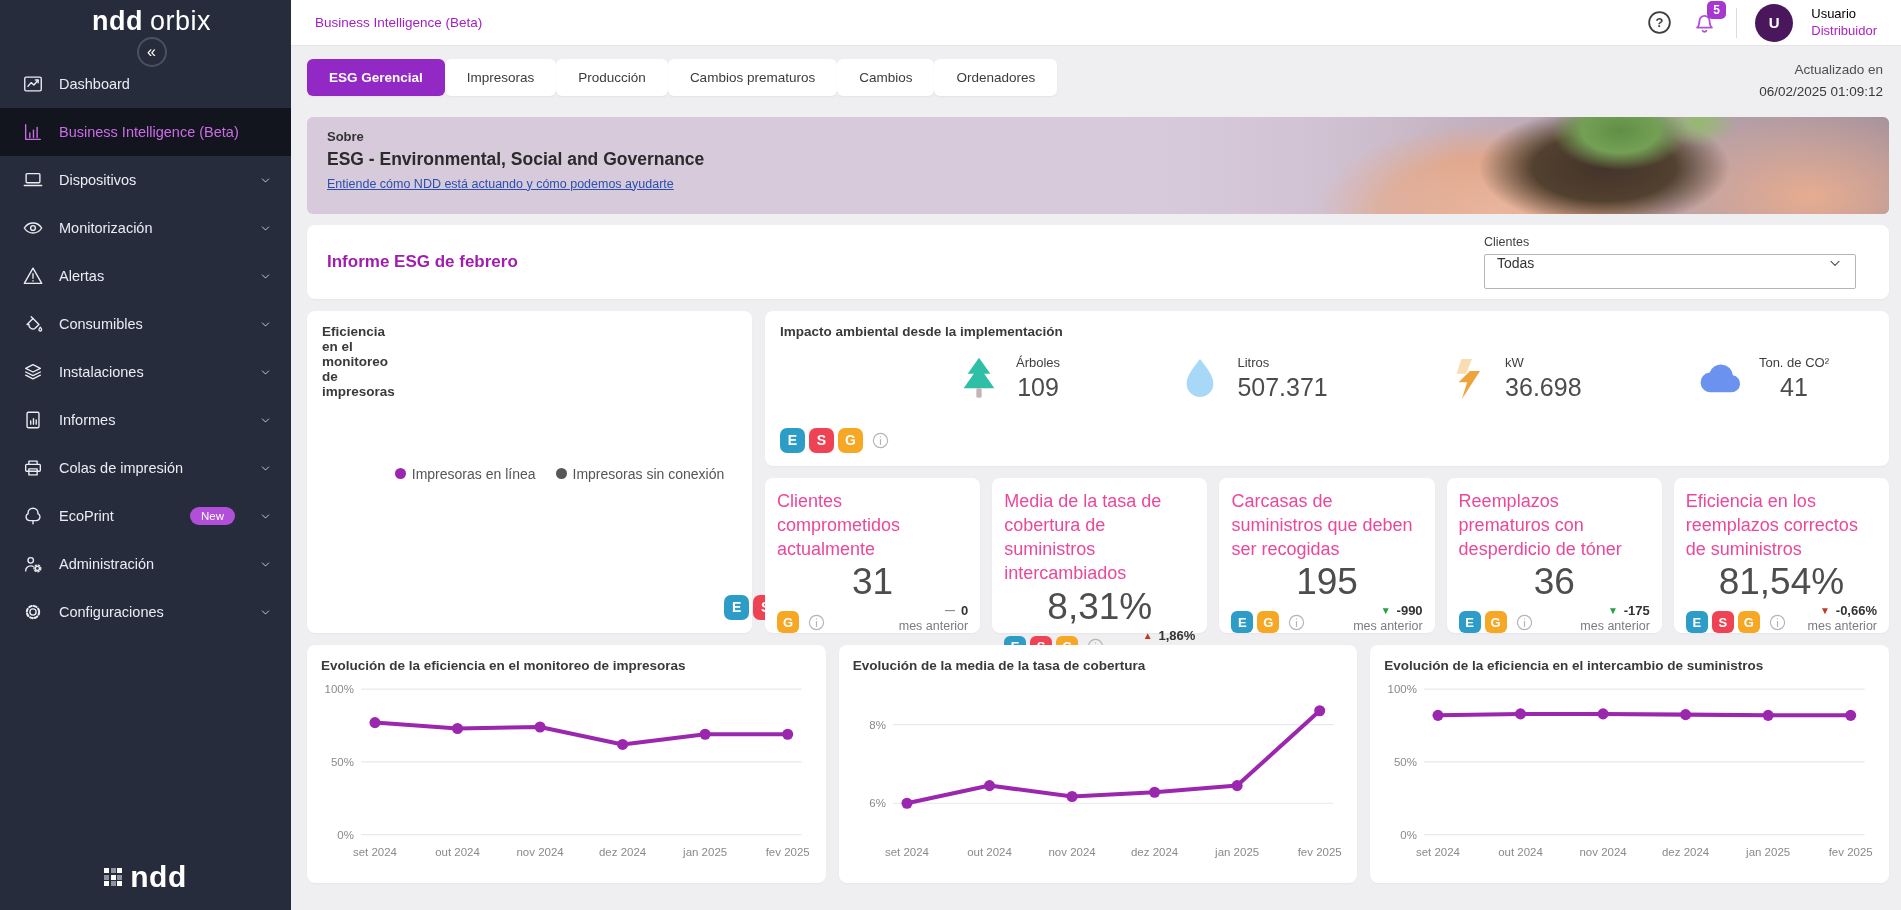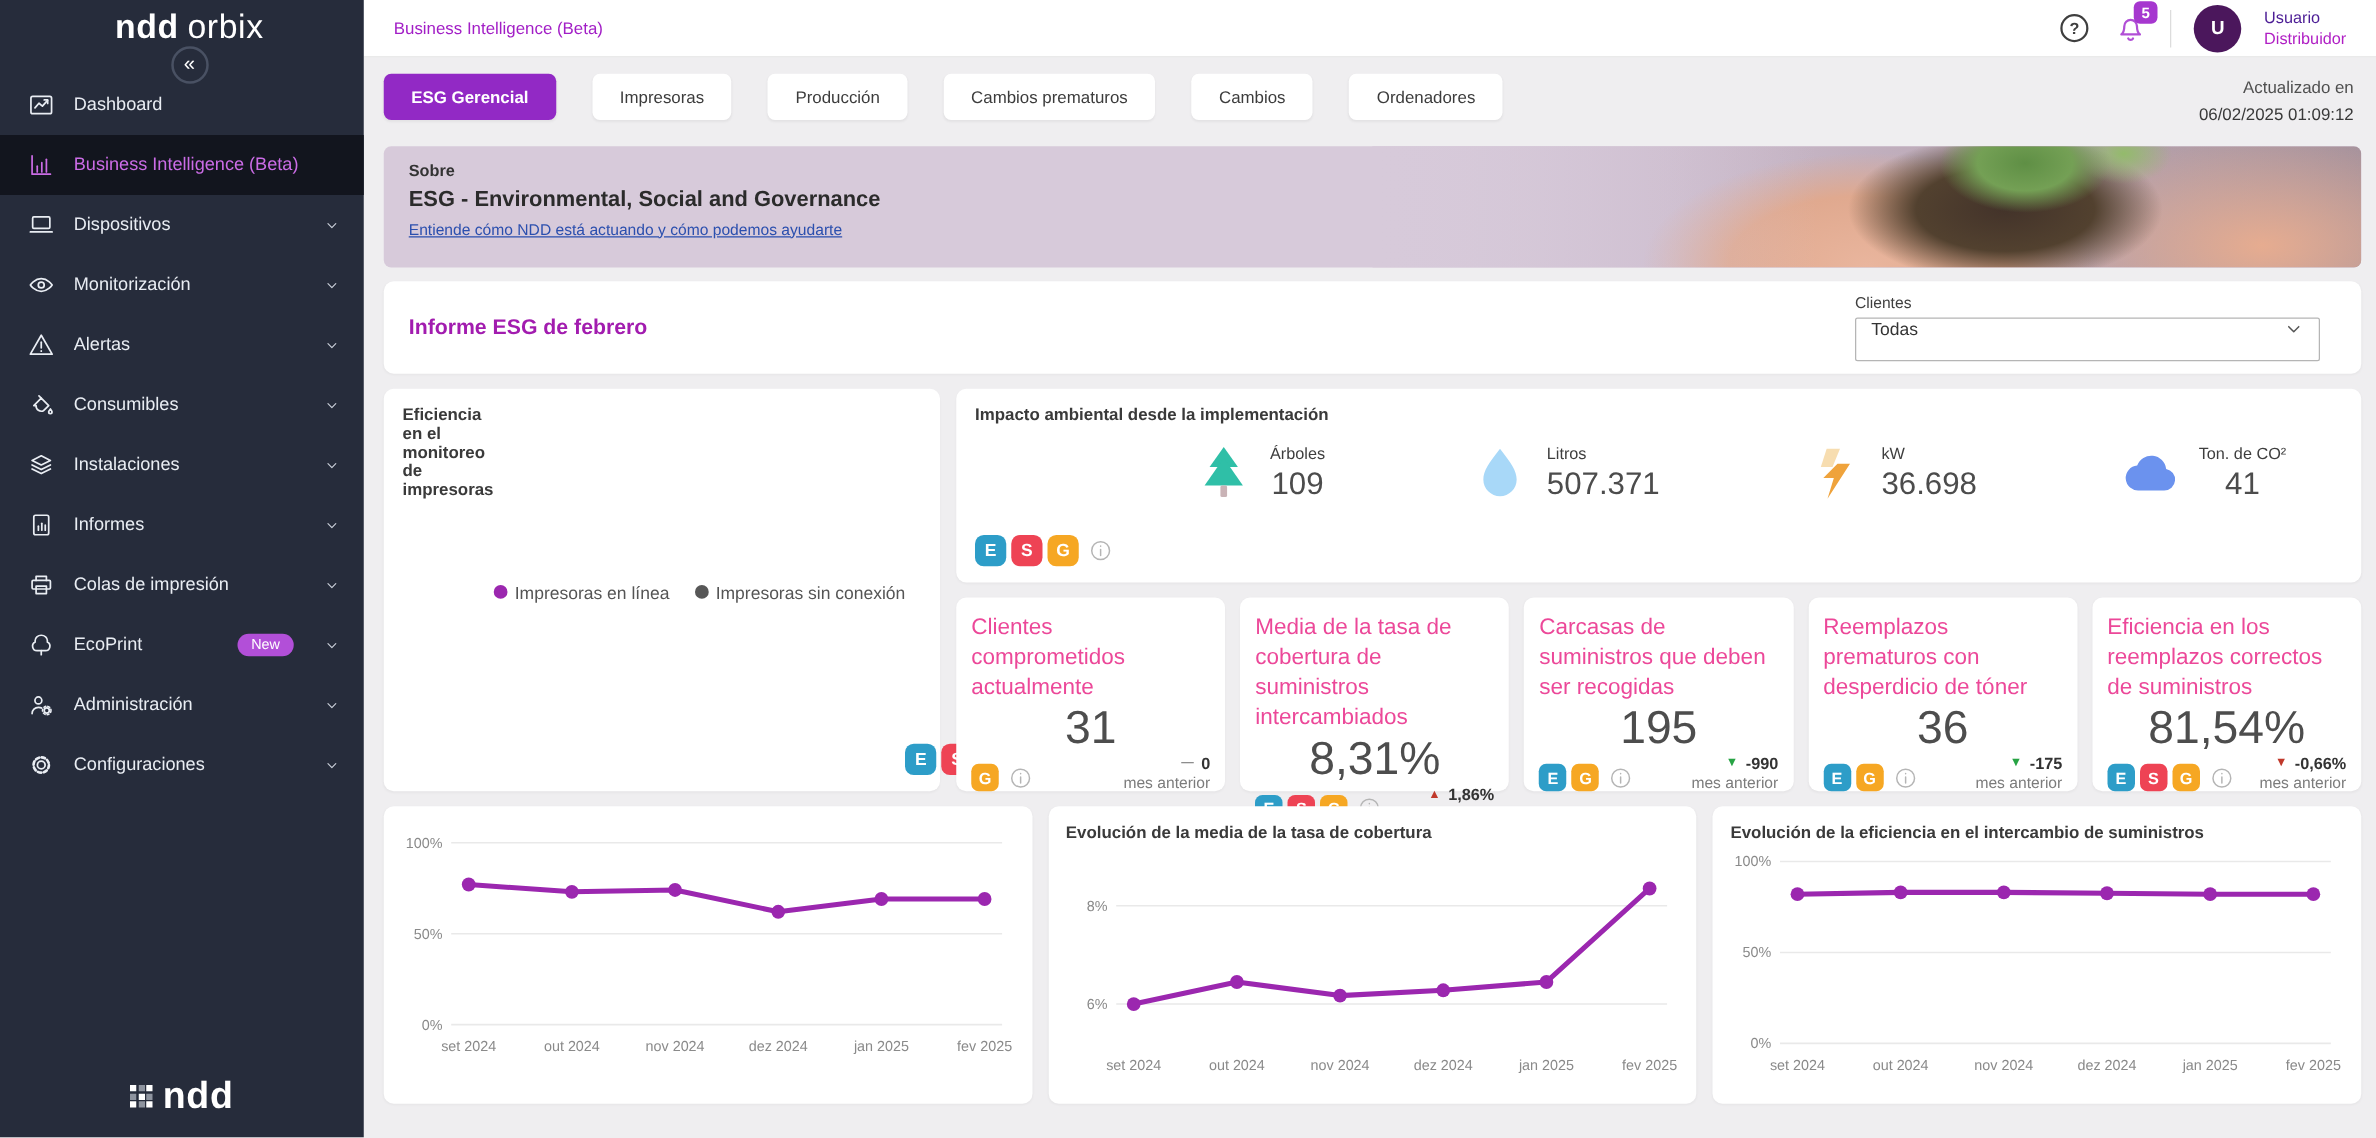--- a/index.html
+++ b/index.html
@@ -39,26 +39,26 @@
   .icon-btn{background:none;border:none;padding:0;cursor:pointer;}
   .help-ic{width:27px;height:27px;color:#3f3f3f;}
   .help-ic svg,.bell-ic svg{width:100%;height:100%;display:block;}
   .bell-wrap{position:relative;width:27px;height:27px;color:#b14fd6;}
   .bell-badge{position:absolute;top:-8px;left:16px;background:#a637cf;color:#fff;font-size:12px;font-weight:700;
     padding:2px 6px;border-radius:5px;line-height:1.2;}
   .tb-divider{width:1px;height:30px;background:#dcdcdc;}
   .avatar{width:38px;height:38px;border-radius:50%;background:#4b175c;color:#fff;display:flex;align-items:center;
     justify-content:center;font-size:15px;font-weight:700;cursor:pointer;}
   .user-block{line-height:1.3;cursor:pointer;}
-  .user-name{font-size:13px;color:#4c1d95;}
+  .user-name{font-size:13px;color:#000000;}
   .user-role{font-size:13px;color:#b01fc4;}
 
   .content{flex:1;padding:13px 12px 0 16px;overflow:hidden;}
   .row-tabs{display:flex;align-items:flex-start;}
-  .tabs{display:flex;gap:29px;}
+  .tabs{display:flex;gap:0;}
   .tab{height:37px;padding:0 22px;border-radius:6px;background:#fff;border:none;font-size:13.5px;color:#3c3c3c;
     cursor:pointer;font-family:inherit;box-shadow:0 1px 2px rgba(0,0,0,.05);white-space:nowrap;}
   .tab.active{background:#9229c5;color:#fff;font-weight:700;}
   .updated{margin-left:auto;text-align:right;font-size:13.5px;color:#4f4f4f;line-height:1.65;padding-right:6px;}
   .updated .ts{color:#393939;}
 
   .banner{margin-top:13px;height:97px;border-radius:6px;position:relative;overflow:hidden;background:#d7cada;}
   .banner-photo{position:absolute;right:0;top:0;bottom:0;width:50%;
     background:
       radial-gradient(95px 55px at 66% 14%, #5f8f45 0%, #74a055 40%, rgba(111,155,79,0) 72%),
@@ -623,20 +623,21 @@
     <div class="trend-label">mes anterior</div>
                   </div>
      </div>
    </div>
             </div>
         </div>
       </div>
 
       <div class="charts-row" id="chartsRow">
           <div class="card chart-card">
+     <div class="card-title">Evolución de la eficiencia en el monitoreo de impresoras</div>
      <svg viewBox="0 0 491 186" preserveAspectRatio="none">
               <line x1="40" x2="481" y1="158.0" y2="158.0" stroke="#e9e9e9" stroke-width="1.2"></line>
               <text class="tick" x="33" y="162" text-anchor="end">0%</text>
               <line x1="40" x2="481" y1="86.0" y2="86.0" stroke="#e9e9e9" stroke-width="1.2"></line>
               <text class="tick" x="33" y="90" text-anchor="end">50%</text>
               <line x1="40" x2="481" y1="14.0" y2="14.0" stroke="#e9e9e9" stroke-width="1.2"></line>
               <text class="tick" x="33" y="18" text-anchor="end">100%</text>
               <polyline points="54.0,47.1 136.6,52.9 219.2,51.4 301.8,68.7 384.4,58.6 467.0,58.6" fill="none" stroke="#9b27af" stroke-width="4" stroke-linejoin="round" stroke-linecap="round"></polyline>
               <circle cx="54.0" cy="47.1" r="5.5" fill="#9b27af"></circle>
               <circle cx="136.6" cy="52.9" r="5.5" fill="#9b27af"></circle>

